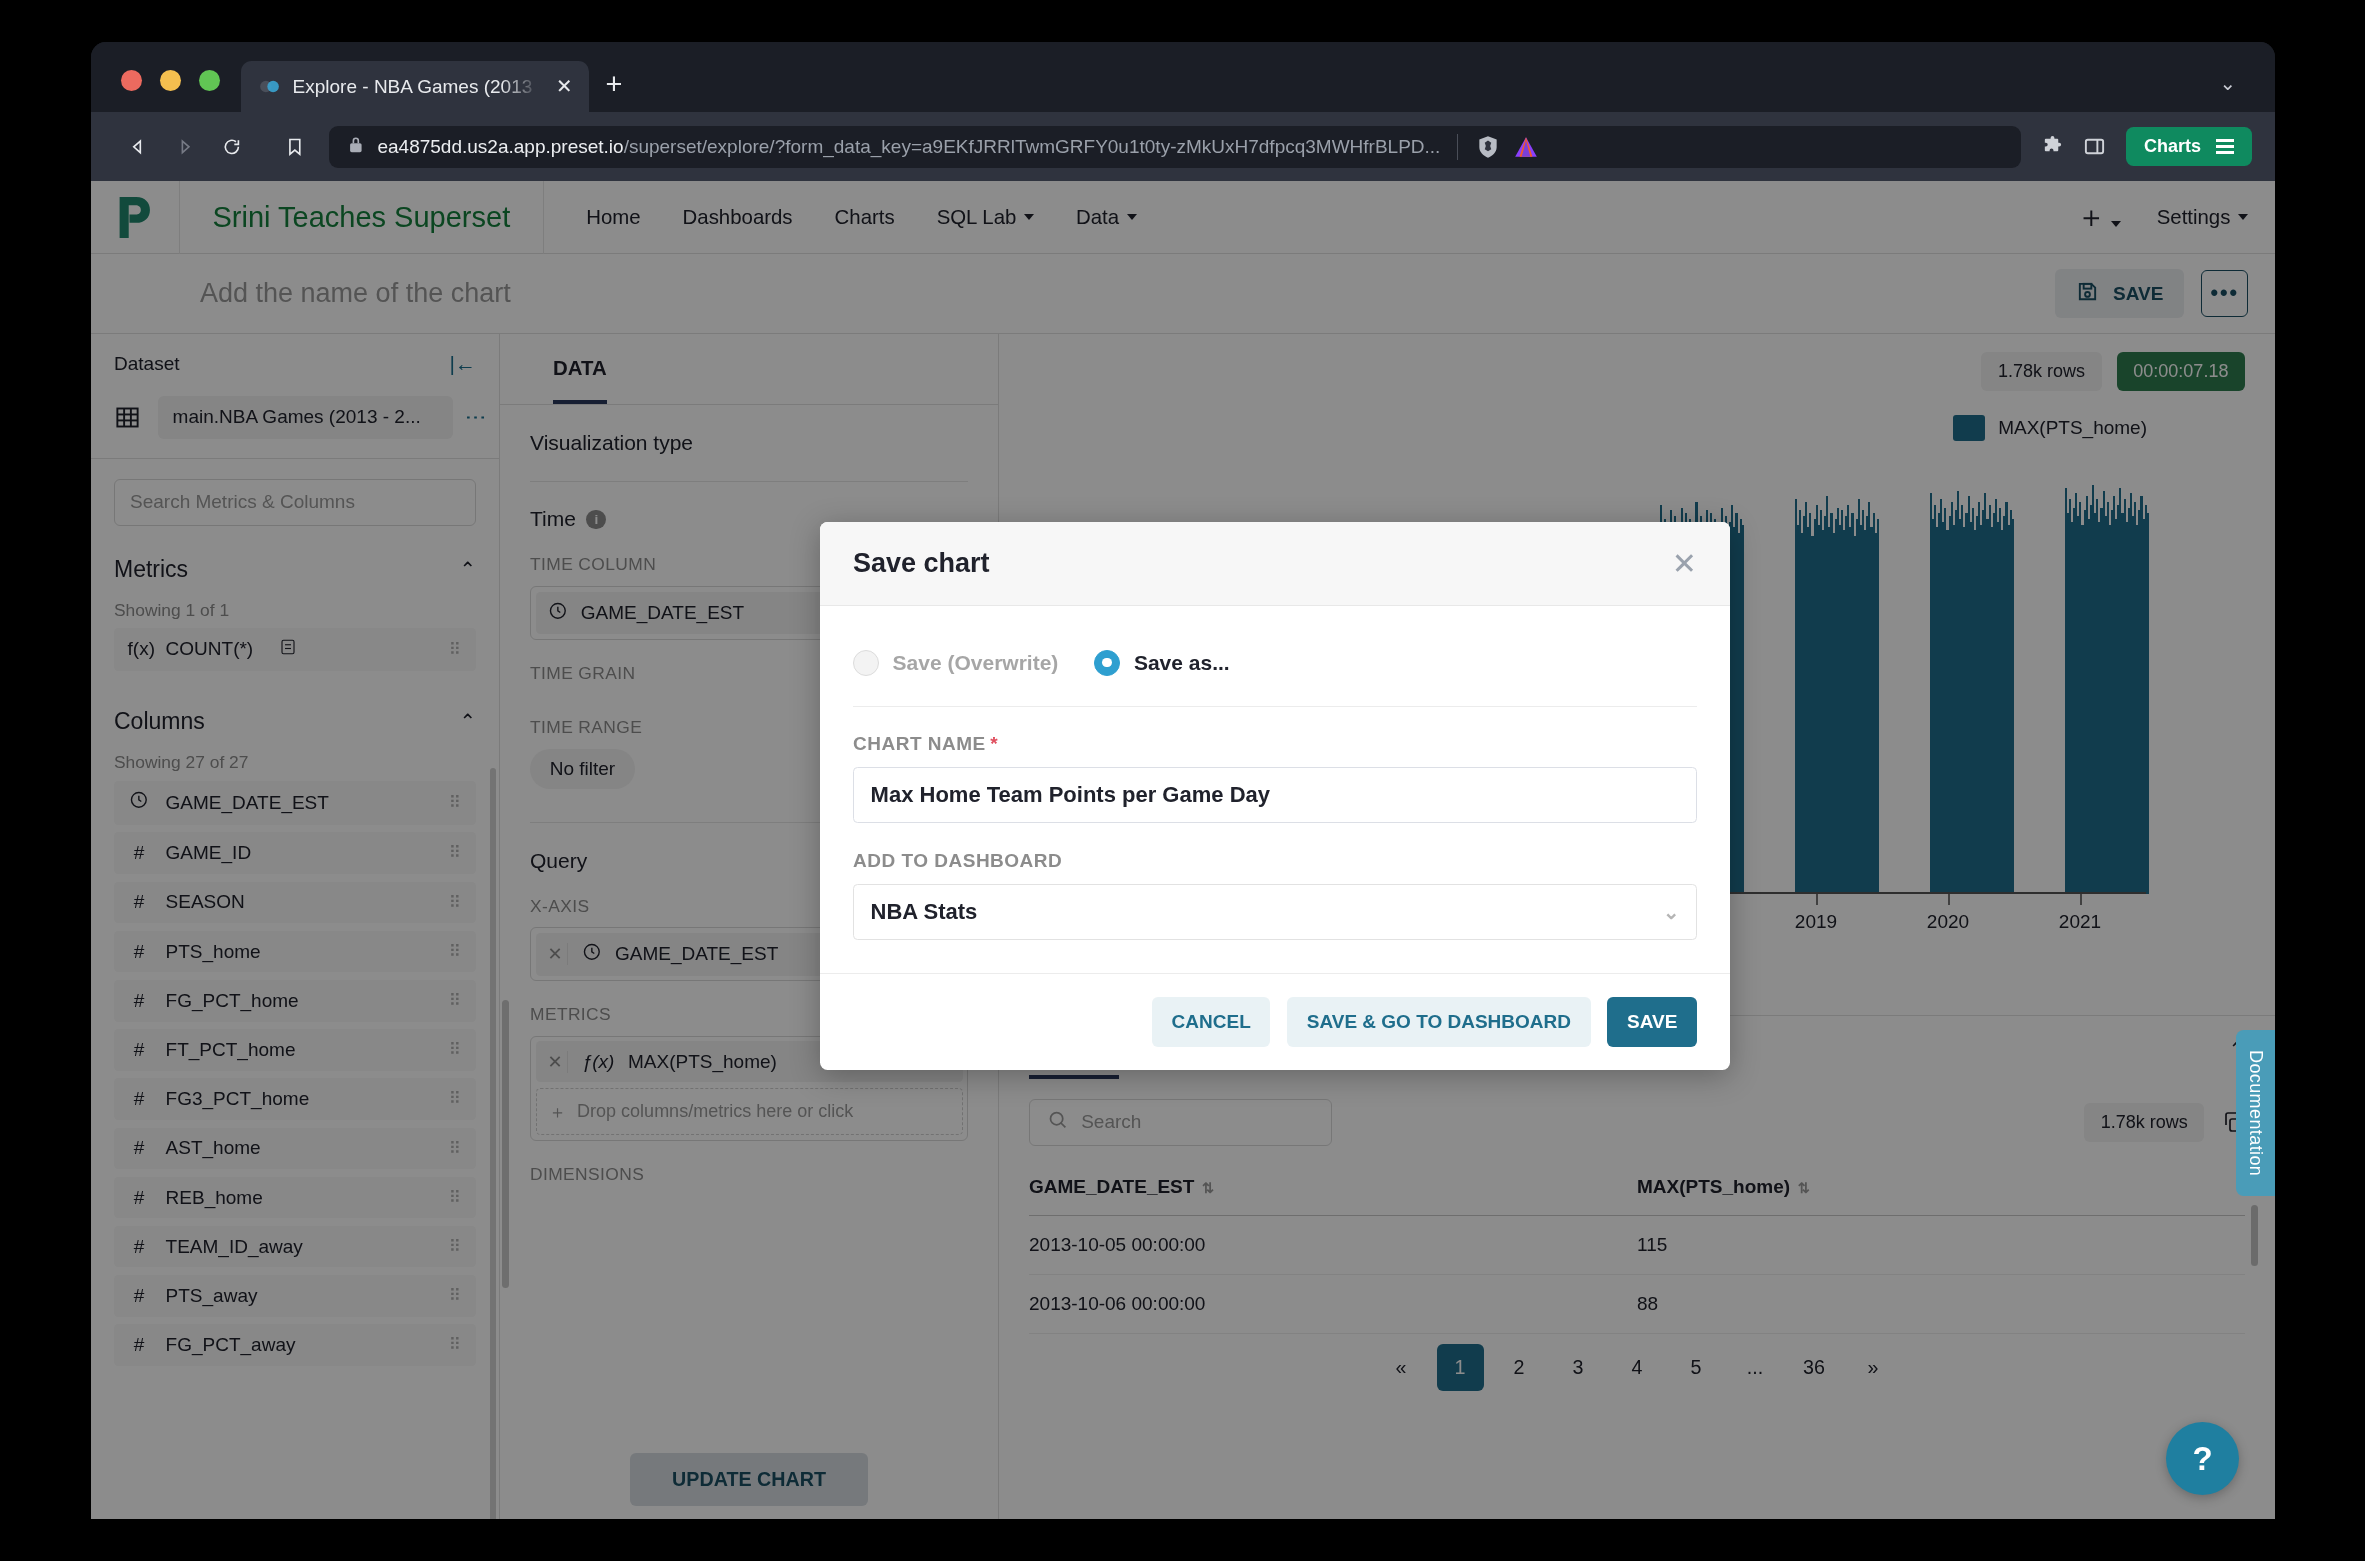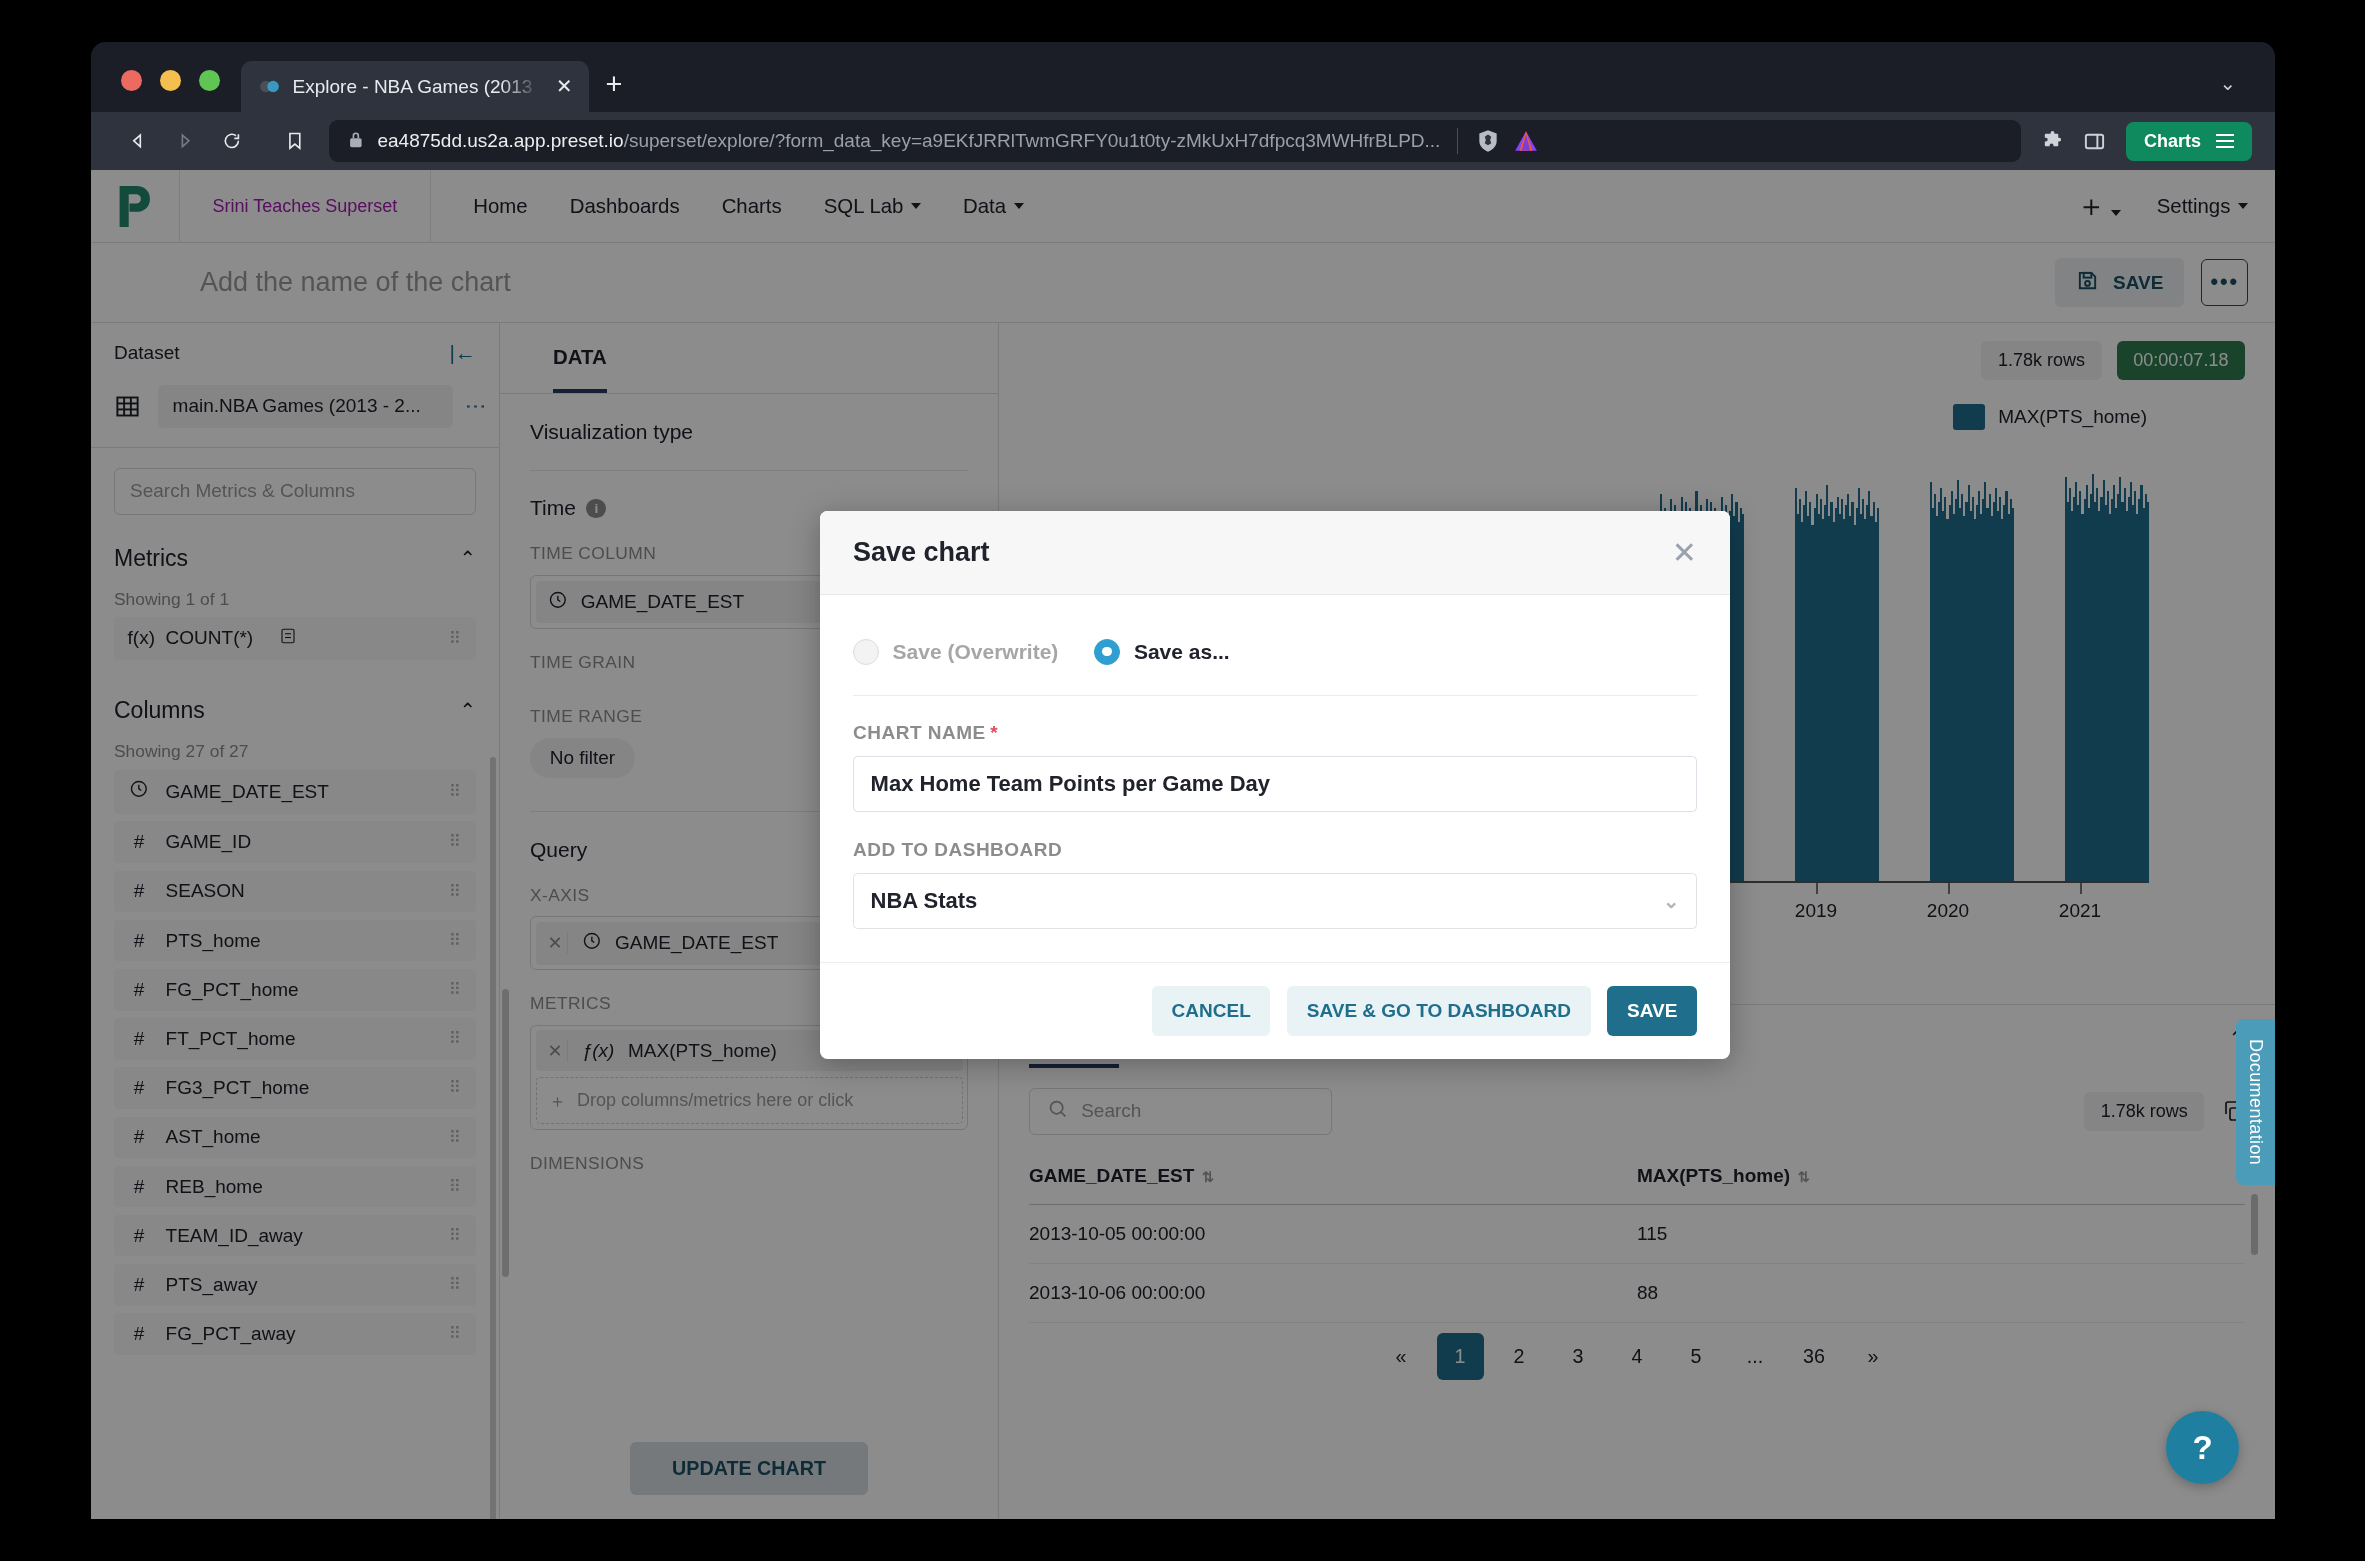--- a/index.html
+++ b/index.html
@@ -50,21 +50,21 @@
     flex: 1;
     -webkit-mask-image: linear-gradient(to right, #000 85%, transparent 100%);
     mask-image: linear-gradient(to right, #000 85%, transparent 100%);
   }
   .tab-close { color: #e8eaed; font-size: 19.7px; line-height: 1; padding-left: 4.5px; }
   .newtab { color: #e8eaed; font-size: 29px; margin-left: 16.6px; margin-bottom: 10.6px; }
   .win-chevron { position: absolute; right: 39px; bottom: 16.6px; color: #c9ccd4; font-size: 19.7px; }
 
   
   .navbar {
-    height: 58px;
+    height: 69px;
     background: #2f333e;
     display: flex; align-items: center;
     padding: 0 23px;
     gap: 0;
   }
   .navbtn { width: 47px; height: 47px; display:flex; align-items:center; justify-content:center; color:#e8eaed; }
   .navbtn.dim { color: #767a85; }
   .nav-ico { width: 19.7px; height: 19.7px; }
   .bookmark-ico { margin-left: 16.6px; margin-right: 10.6px; }
   .urlbar {
@@ -109,21 +109,21 @@
 
   
   .sup-nav {
     height: 73px; background: #fff;
     display: flex; align-items: center;
     border-bottom: 0.8px solid #e0e0e0;
     padding: 0 27px 0 0;
   }
   .sup-logo { width: 83px; display: flex; justify-content: center; }
   .sup-brand {
-    font-size: 18px; color: #a21caf;
+    font-size: 29px; color: #15803d;
     padding: 0 33px; height: 73px;
     display: flex; align-items: center;
     border-left: 0.8px solid #e6e6e6;
     border-right: 0.8px solid #e6e6e6;
     margin-left: 4.5px;
   }
   .sup-menu { display: flex; align-items: center; gap: 42px; padding-left: 42px; }
   .sup-menu a { font-size: 20.4px; color: #20222c; text-decoration: none; display:flex; align-items:center; gap:7.6px;}
   .caret-dn { width:0;height:0;border-left:5.3px solid transparent;border-right:5.3px solid transparent;border-top:6px solid #20222c; display:inline-block;}
   .sup-right { margin-left: auto; display: flex; align-items: center; gap: 36px; }

